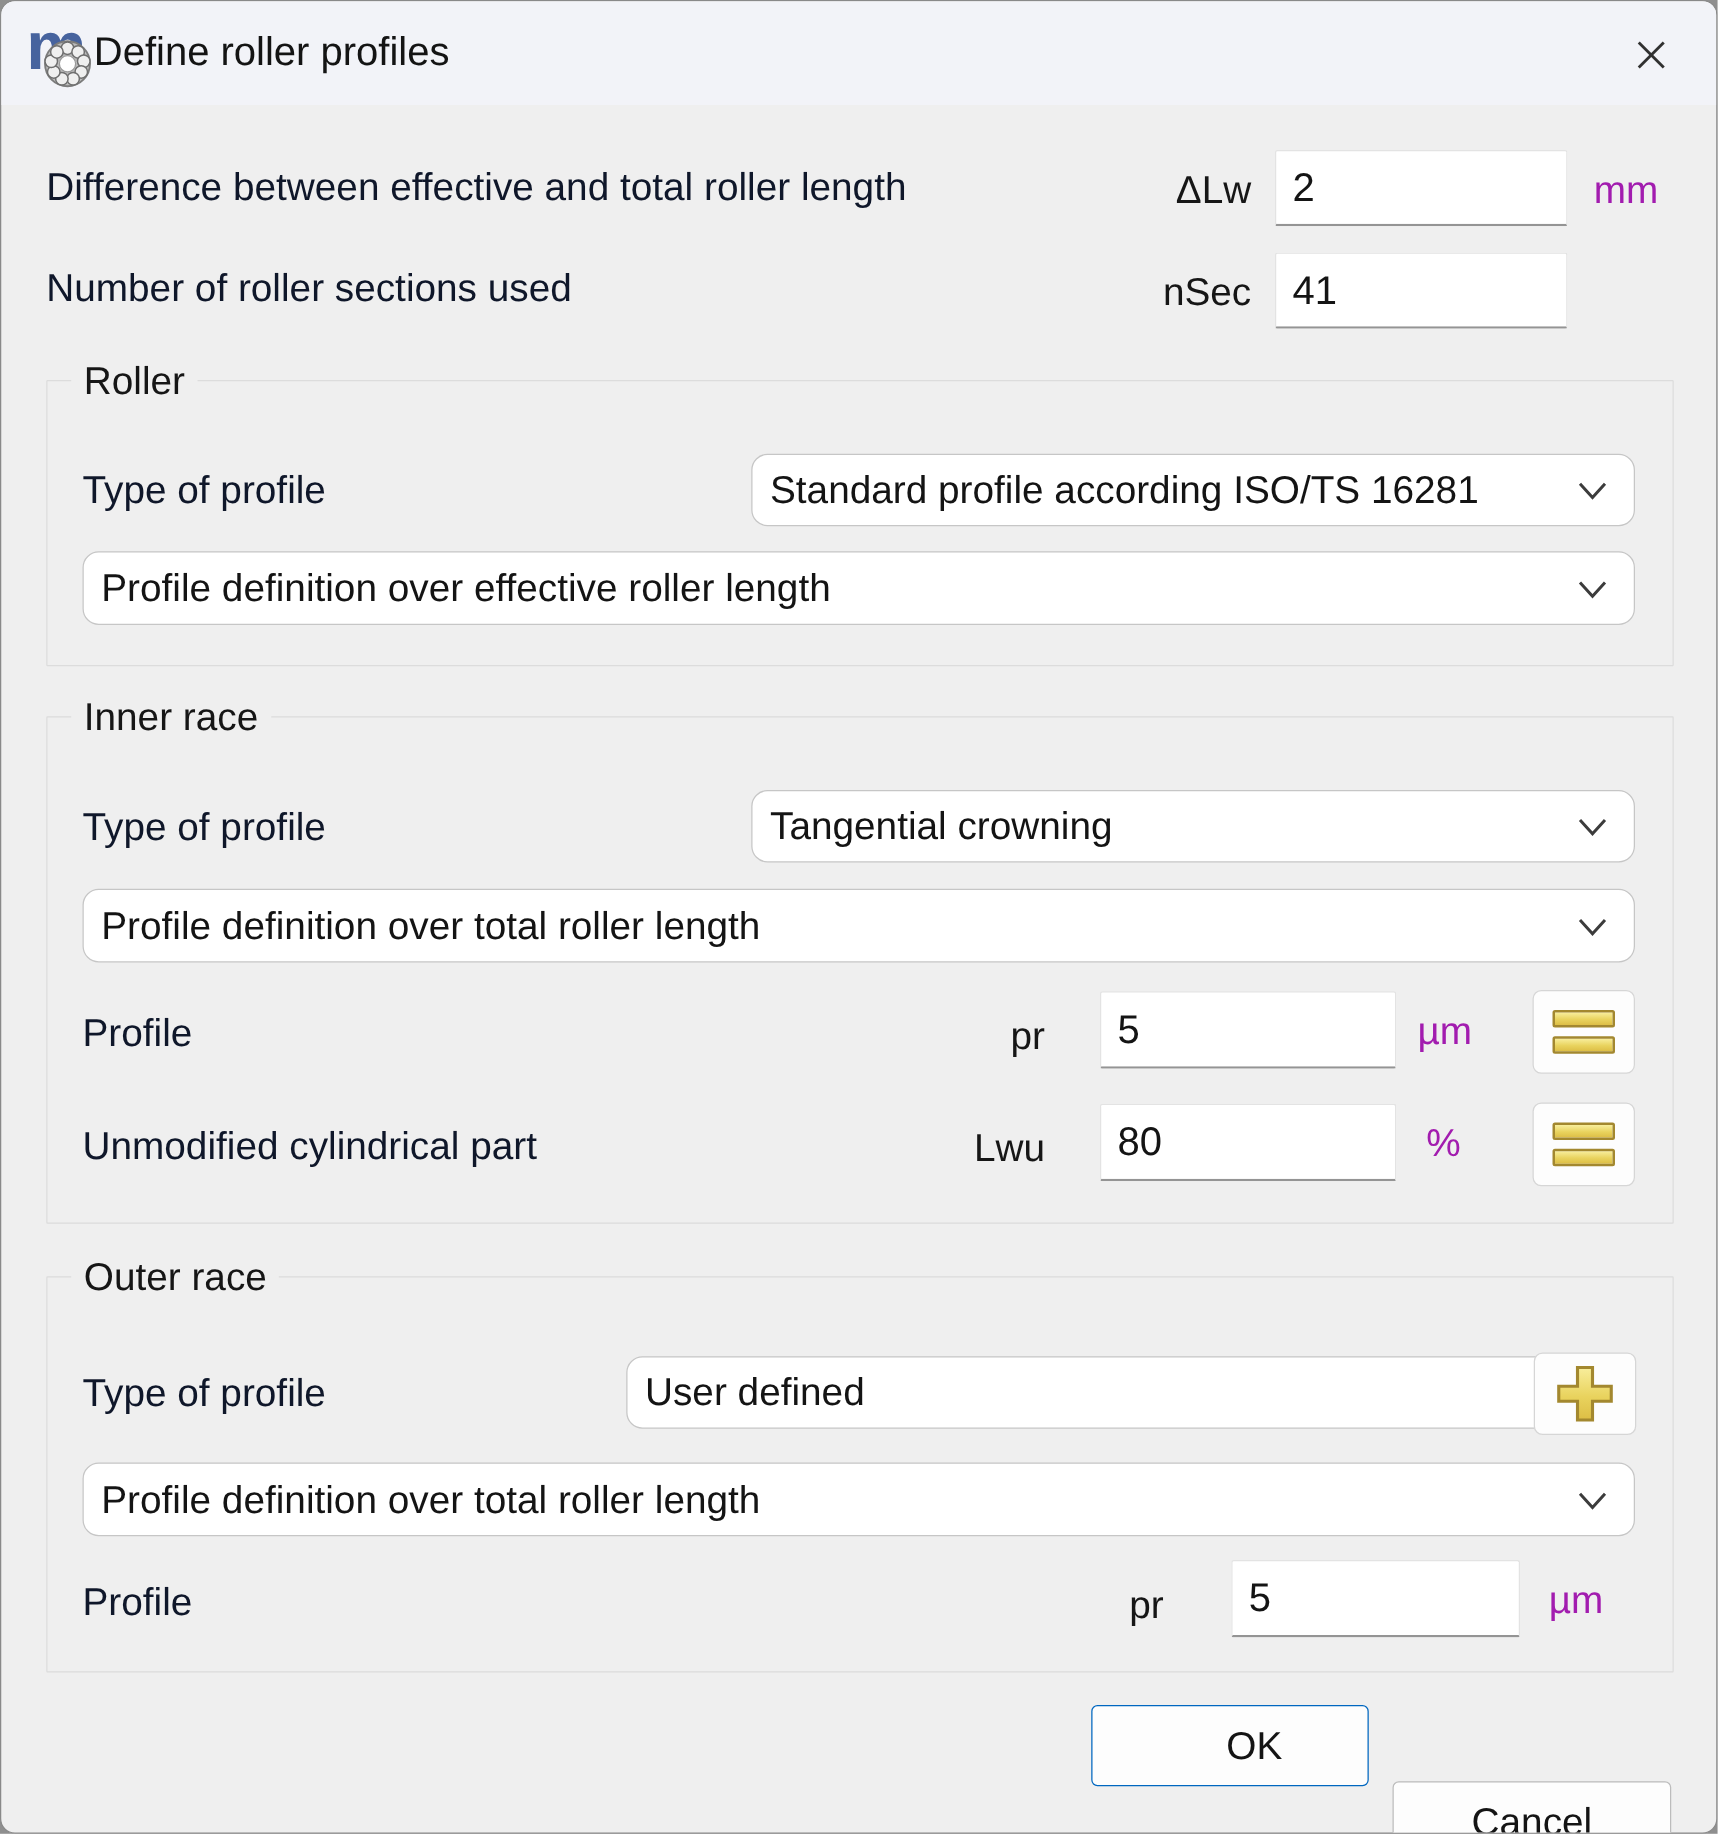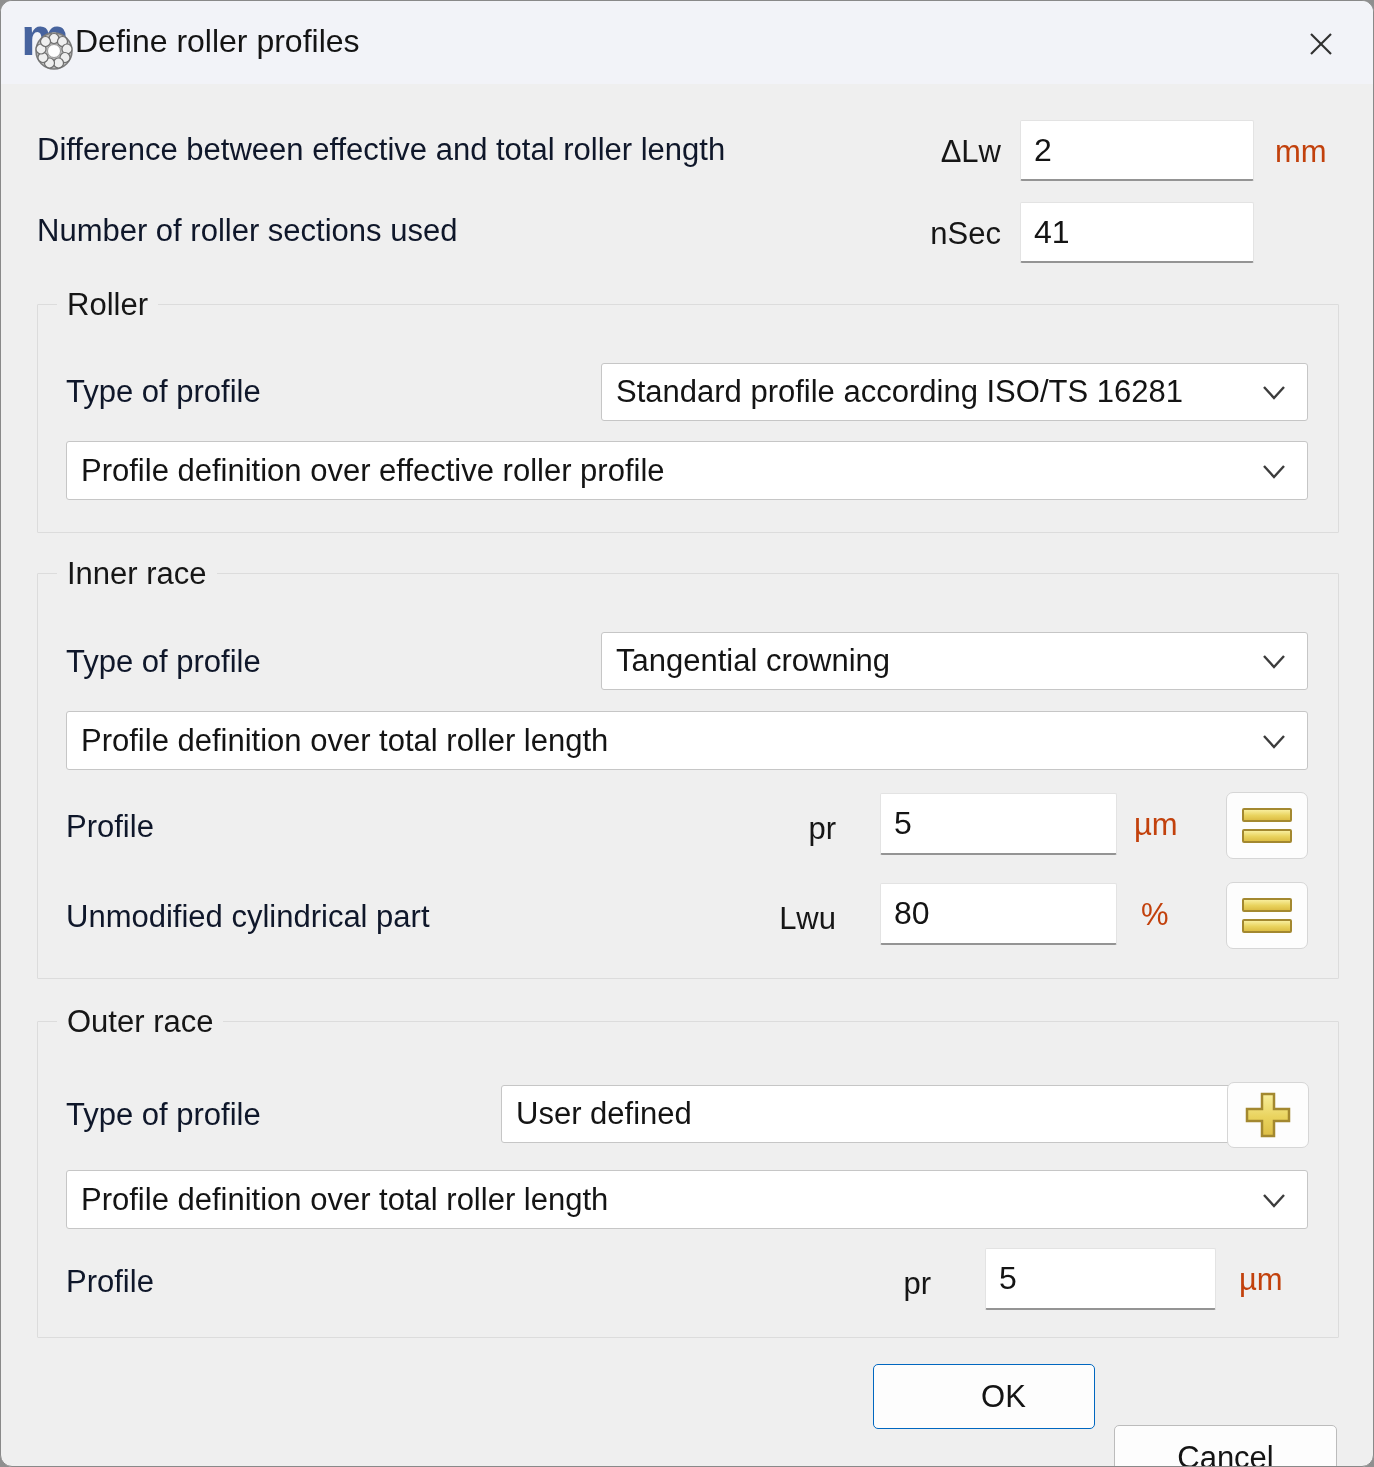--- a/index.html
+++ b/index.html
@@ -30,39 +30,39 @@
     font-size:32px; color:#141414; white-space:nowrap;
   }
   .close-btn {
     position:absolute; left:1294px; top:17px; width:52px; height:52px;
     display:flex; align-items:center; justify-content:center;
     background:transparent; border:none; cursor:pointer;
   }
   
   .lbl { position:absolute; font-size:31px; color:#0f172a; white-space:nowrap; }
   .sym { position:absolute; font-size:31px; color:#161616; text-align:right; white-space:nowrap; }
-  .unit { position:absolute; font-size:31px; color:#c2410c; white-space:nowrap; }
+  .unit { position:absolute; font-size:31px; color:#a21caf; white-space:nowrap; }
   
   .tin {
     position:absolute;
     background:#ffffff;
     border:1px solid #e3e3e3;
     border-bottom:2px solid #949494;
     border-radius:2px;
     font-family:"Liberation Sans", sans-serif;
     font-size:32px; color:#141414;
     padding:0 0 0 13px;
     outline:none;
   }
   
   .dd {
     position:absolute;
     background:#ffffff;
     border:1px solid #c6c6c6;
-    border-radius:3px;
+    border-radius:13px;
     display:flex; align-items:center;
     padding:0 18px 0 14px;
     font-size:31px; color:#141414;
     cursor:default;
   }
   .dd .dd-text { flex:1 1 auto; white-space:nowrap; overflow:hidden; }
   .dd .chev { flex:0 0 auto; width:30px; height:30px; margin-left:8px; }
   
   .group {
     position:absolute;
@@ -148,21 +148,21 @@
   <div class="group-label" style="left:56px; top:286px;">Roller</div>
 
   <div class="lbl" style="left:65px; top:373px;">Type of profile</div>
   <div class="dd" style="left:600px; top:362px; width:707px; height:58px;">
     <span class="dd-text">Standard profile according ISO/TS 16281</span>
     <svg class="chev" viewBox="0 0 30 30">
       <polyline points="5,10 15,21 25,10" fill="none" stroke="#3c3c3c" stroke-width="2.4"></polyline>
     </svg>
   </div>
   <div class="dd" style="left:65px; top:440px; width:1242px; height:59px;">
-    <span class="dd-text">Profile definition over effective roller profile</span>
+    <span class="dd-text">Profile definition over effective roller length</span>
     <svg class="chev" viewBox="0 0 30 30">
       <polyline points="5,10 15,21 25,10" fill="none" stroke="#3c3c3c" stroke-width="2.4"></polyline>
     </svg>
   </div>
 
   <div class="group" style="left:36px; top:572px; width:1302px; height:406px;"></div>
   <div class="group-label" style="left:56px; top:555px;">Inner race</div>
 
   <div class="lbl" style="left:65px; top:643px;">Type of profile</div>
   <div class="dd" style="left:600px; top:631px; width:707px; height:58px;">

